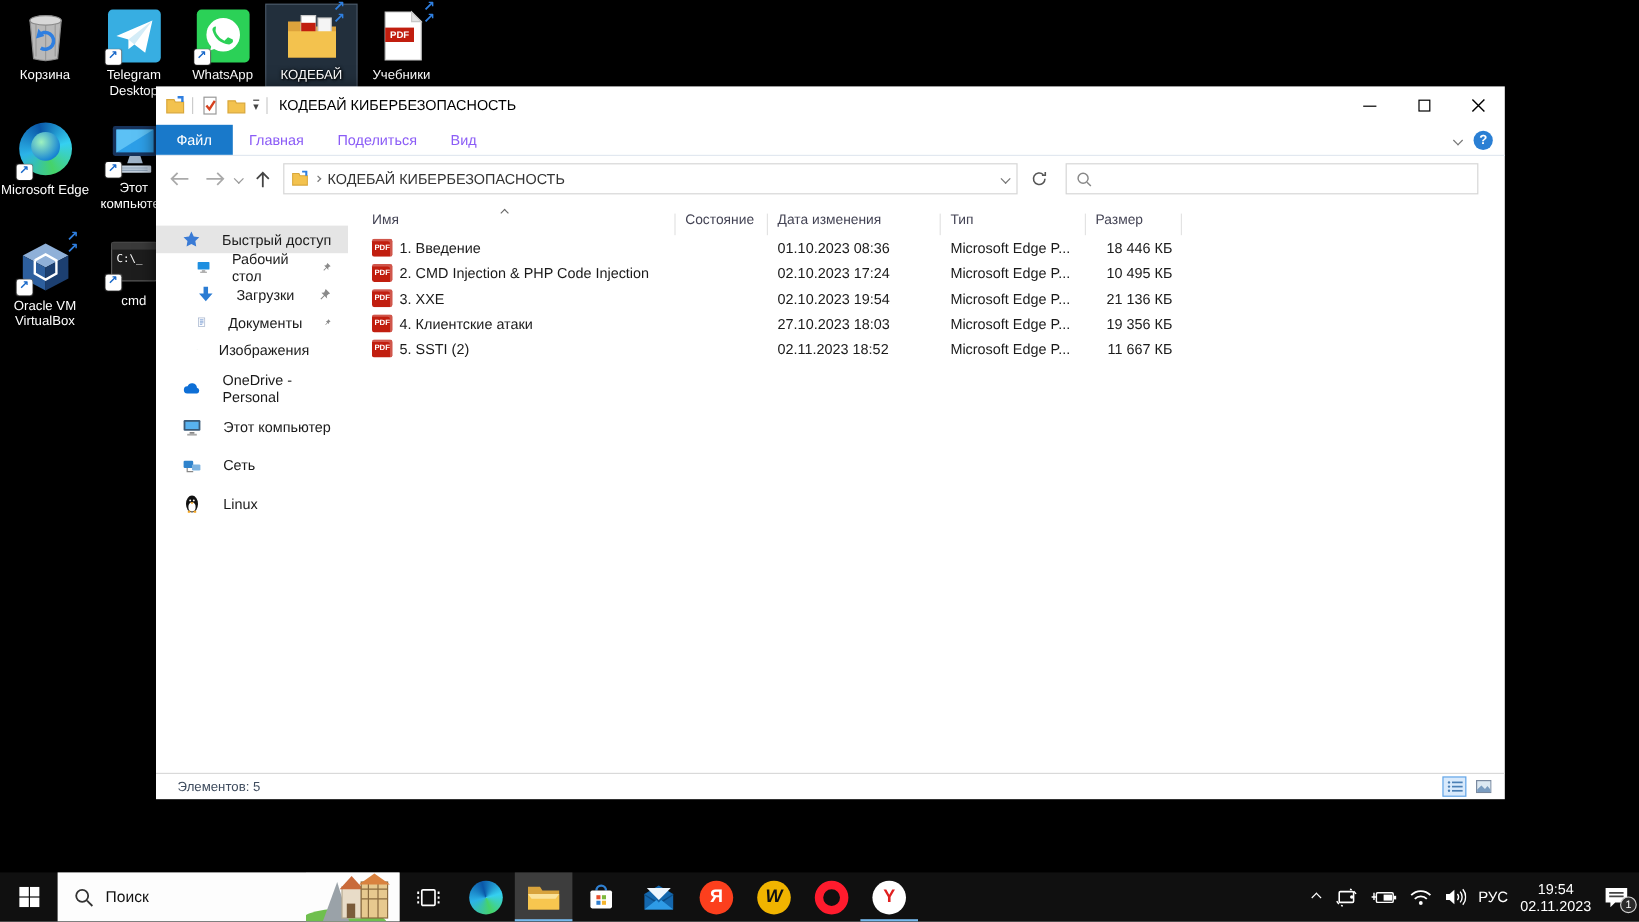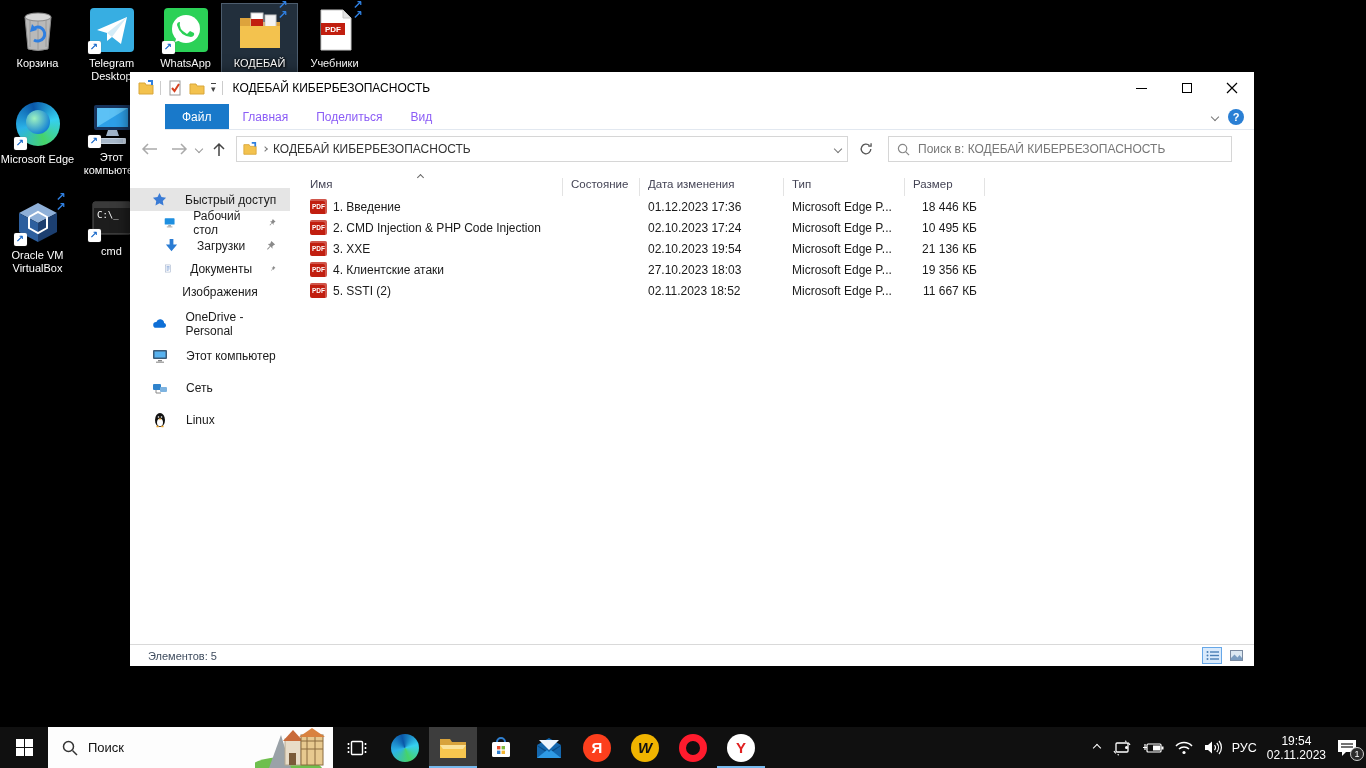--- a/index.html
+++ b/index.html
@@ -29,21 +29,21 @@
   .qat { display:flex; align-items:center; gap:6px; }
   .qat .sep { width:1px; height:14px; background:#ccc; }
   .ticon { width:16px; height:16px; display:inline-block; }
   .qat-drop { font-size:9px; color:#444; border-top:1.5px solid #444; line-height:8px; padding-top:1px; }
   .wtitle { margin-left:10px; font-size:12px; color:#000; white-space:nowrap; }
   .wcontrols { margin-left:auto; display:flex; height:32px; }
   .wbtn { width:45px; height:32px; display:flex; align-items:center; justify-content:center; }
   .glyph-min { width:11px; height:1px; background:#000; }
   .glyph-max { width:10px; height:10px; border:1px solid #000; }
 
-  .tabsrow { height:26px; display:flex; align-items:stretch; border-bottom:1px solid #e2e8f0;margin-left:35px; }
+  .tabsrow { height:26px; display:flex; align-items:stretch; border-bottom:1px solid #e2e8f0; }
   .tab-file { background:#1979ca; color:#fff; padding:0 17px; display:flex; align-items:center; font-size:12px; }
   .tab { color:#8b5cf6; padding:0 14px; display:flex; align-items:center; font-size:12px; }
   .tabs-right { margin-left:auto; display:flex; align-items:center; gap:10px; padding-right:10px; }
   .helpbtn { width:16px; height:16px; border-radius:50%; background:#2a7fd4; color:#fff; font-size:11px; font-weight:bold;
              text-align:center; line-height:16px; }
 
   .chv { display:inline-block; width:6px; height:6px; border-right:1.4px solid currentColor; border-bottom:1.4px solid currentColor; }
   .chv-down { transform:rotate(45deg); }
   .chv-up { transform:rotate(-135deg); }
   .chv-right { transform:rotate(-45deg); width:4px; height:4px; }
@@ -324,21 +324,20 @@
       <svg width="14" height="14" viewBox="0 0 16 16">
           <path d="M13.5 8a5.5 5.5 0 1 1-1.6-3.9" stroke="#555" stroke-width="1.5" fill="none"></path>
           <path d="M13.8 1.5v3.2h-3.2" stroke="#555" stroke-width="1.5" fill="none"></path>
         </svg>
     </span>
     <div class="searchbox">
       <svg width="13" height="13" viewBox="0 0 14 14">
           <circle cx="6" cy="6" r="4.5" stroke="#888" fill="none" stroke-width="1.3"></circle>
           <path d="M9.5 9.5L13 13" stroke="#888" stroke-width="1.3"></path>
         </svg>
-      <input type="text" placeholder="Поиск в: КОДЕБАЙ КИБЕРБЕЗОПАСНОСТЬ" style="">
     </div>
   </div>
 
   <div class="content">
     <div class="sidebar">
       <div class="side-row qa">
         <svg width="15" height="15" viewBox="0 0 16 16">
             <path d="M8 1l2.1 4.4 4.9.7-3.5 3.4.8 4.9L8 12.1 3.7 14.4l.8-4.9L1 6.1l4.9-.7z" fill="#3a7bd5"></path>
           </svg>
         <span>Быстрый доступ</span>
@@ -429,21 +428,21 @@
         <div>Тип</div>
         <div>Размер</div>
       </div>
 
       <div class="fgrid frow">
         <div class="fname">
             <span class="pdficon">PDF</span>
             <span>1. Введение</span>
           </div>
         <div></div>
-        <div>01.12.2023 17:36</div>
+        <div>01.10.2023 08:36</div>
         <div>Microsoft Edge P...</div>
         <div class="fsize">18 446 КБ</div>
       </div>
       <div class="fgrid frow">
         <div class="fname">
             <span class="pdficon">PDF</span>
             <span>2. CMD Injection &amp; PHP Code Injection</span>
           </div>
         <div></div>
         <div>02.10.2023 17:24</div>

